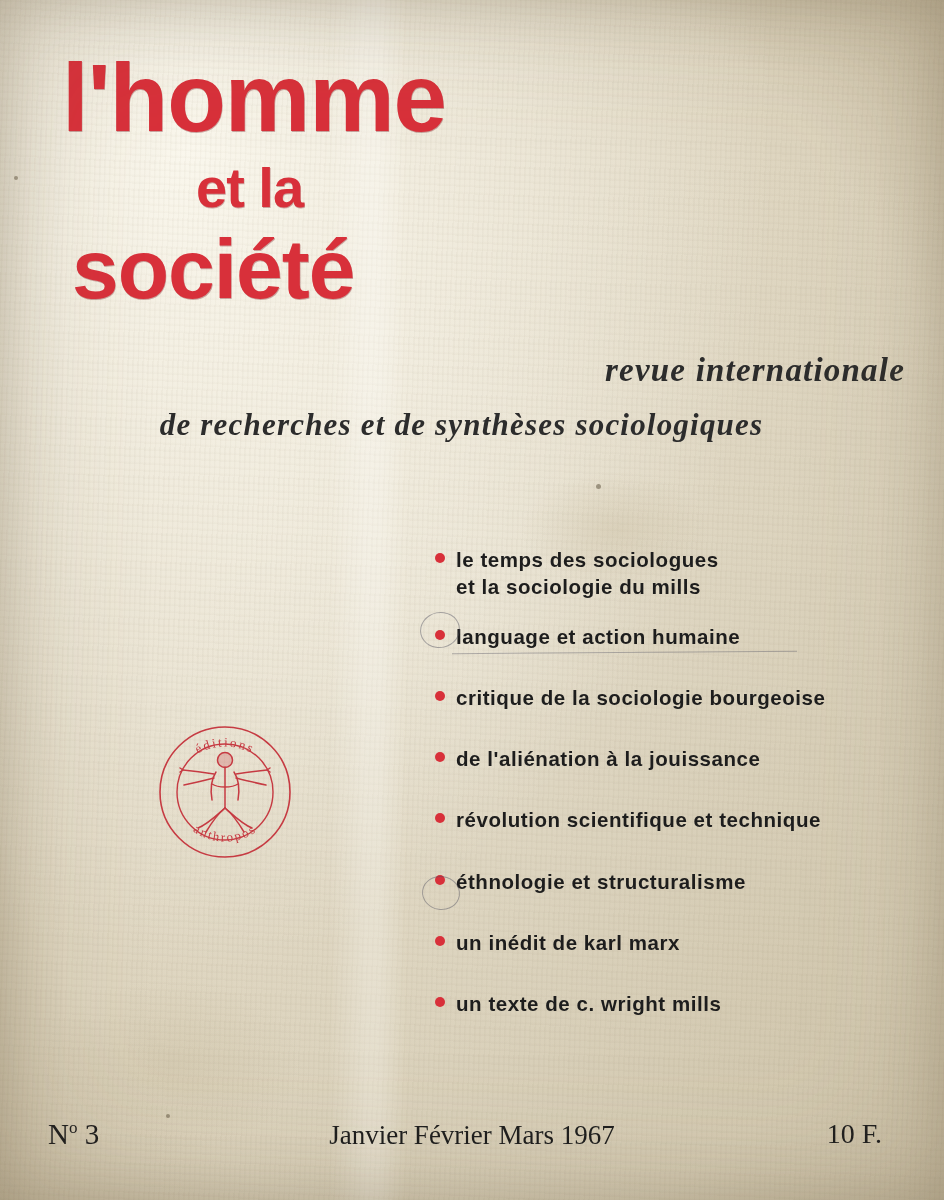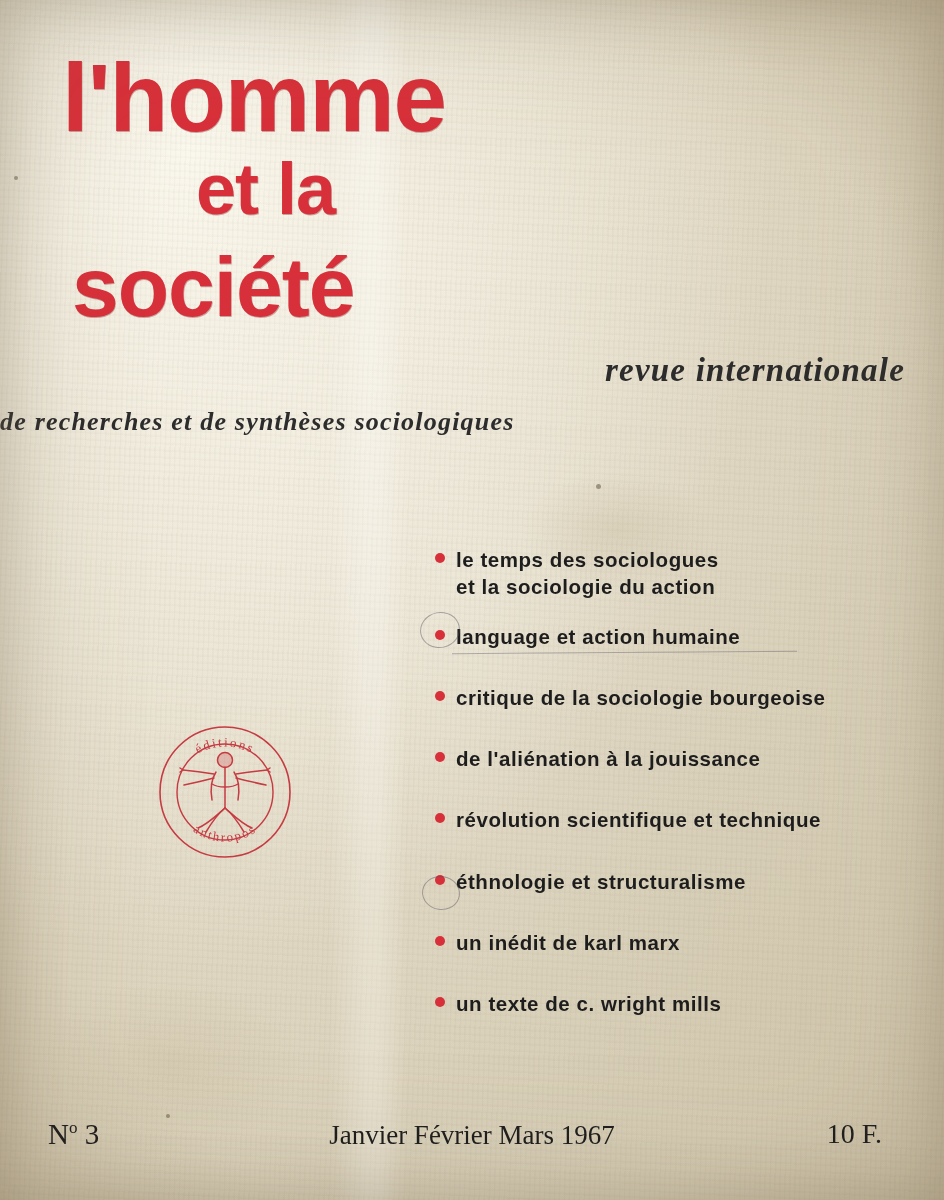--- a/index.html
+++ b/index.html
@@ -90,26 +90,26 @@
     line-height: 0.95;
     text-shadow: 0.6px 0.6px 0 rgba(120,20,26,0.35);
     white-space: nowrap;
   }
   .mast-1 {
     margin-left: 62px;
     font-size: 96px;
   }
   .mast-2 {
     margin-left: 196px;
-    margin-top: 12px;
-    font-size: 72px;
+    margin-top: 18px;
+    font-size: 56px;
   }
   .mast-3 {
     margin-left: 72px;
-    margin-top: 24px;
+    margin-top: 16px;
     font-size: 84px;
   }
 
   
   .subtitle {
     position: absolute;
     left: 0; right: 11px;
     top: 352px;
     color: #2c2c2c;
     font-family: "Liberation Serif", serif;
@@ -117,23 +117,23 @@
     font-weight: 700;
     letter-spacing: 1.2px;
   }
   .sub-1 {
     text-align: right;
     padding-right: 28px;
     font-size: 33px;
   }
   .sub-2 {
     margin-top: 18px;
-    text-align: left;
+    text-align: center;
     padding-right: 10px;
-    font-size: 26px;
+    font-size: 31px;
   }
 
   
   .logo {
     position: absolute;
     left: 150px;
     top: 700px;
     width: 150px;
     height: 175px;
   }
@@ -282,21 +282,21 @@
         <path d="M117 70 L 120 68 M 117 70 L 120 72"></path>
       </g>
     </svg>
   </div>
 
   <div class="topics">
 
     <div class="topic two-line">
       <span class="bullet"></span>
       <span>le temps des sociologues</span>
-      <span class="l2">et la sociologie du action</span>
+      <span class="l2">et la sociologie du mills</span>
     </div>
 
     <div class="topic">
       <span class="bullet"></span>
       <span>language et action humaine</span>
     </div>
 
     <div class="topic">
       <span class="bullet"></span>
       <span>critique de la sociologie bourgeoise</span>

